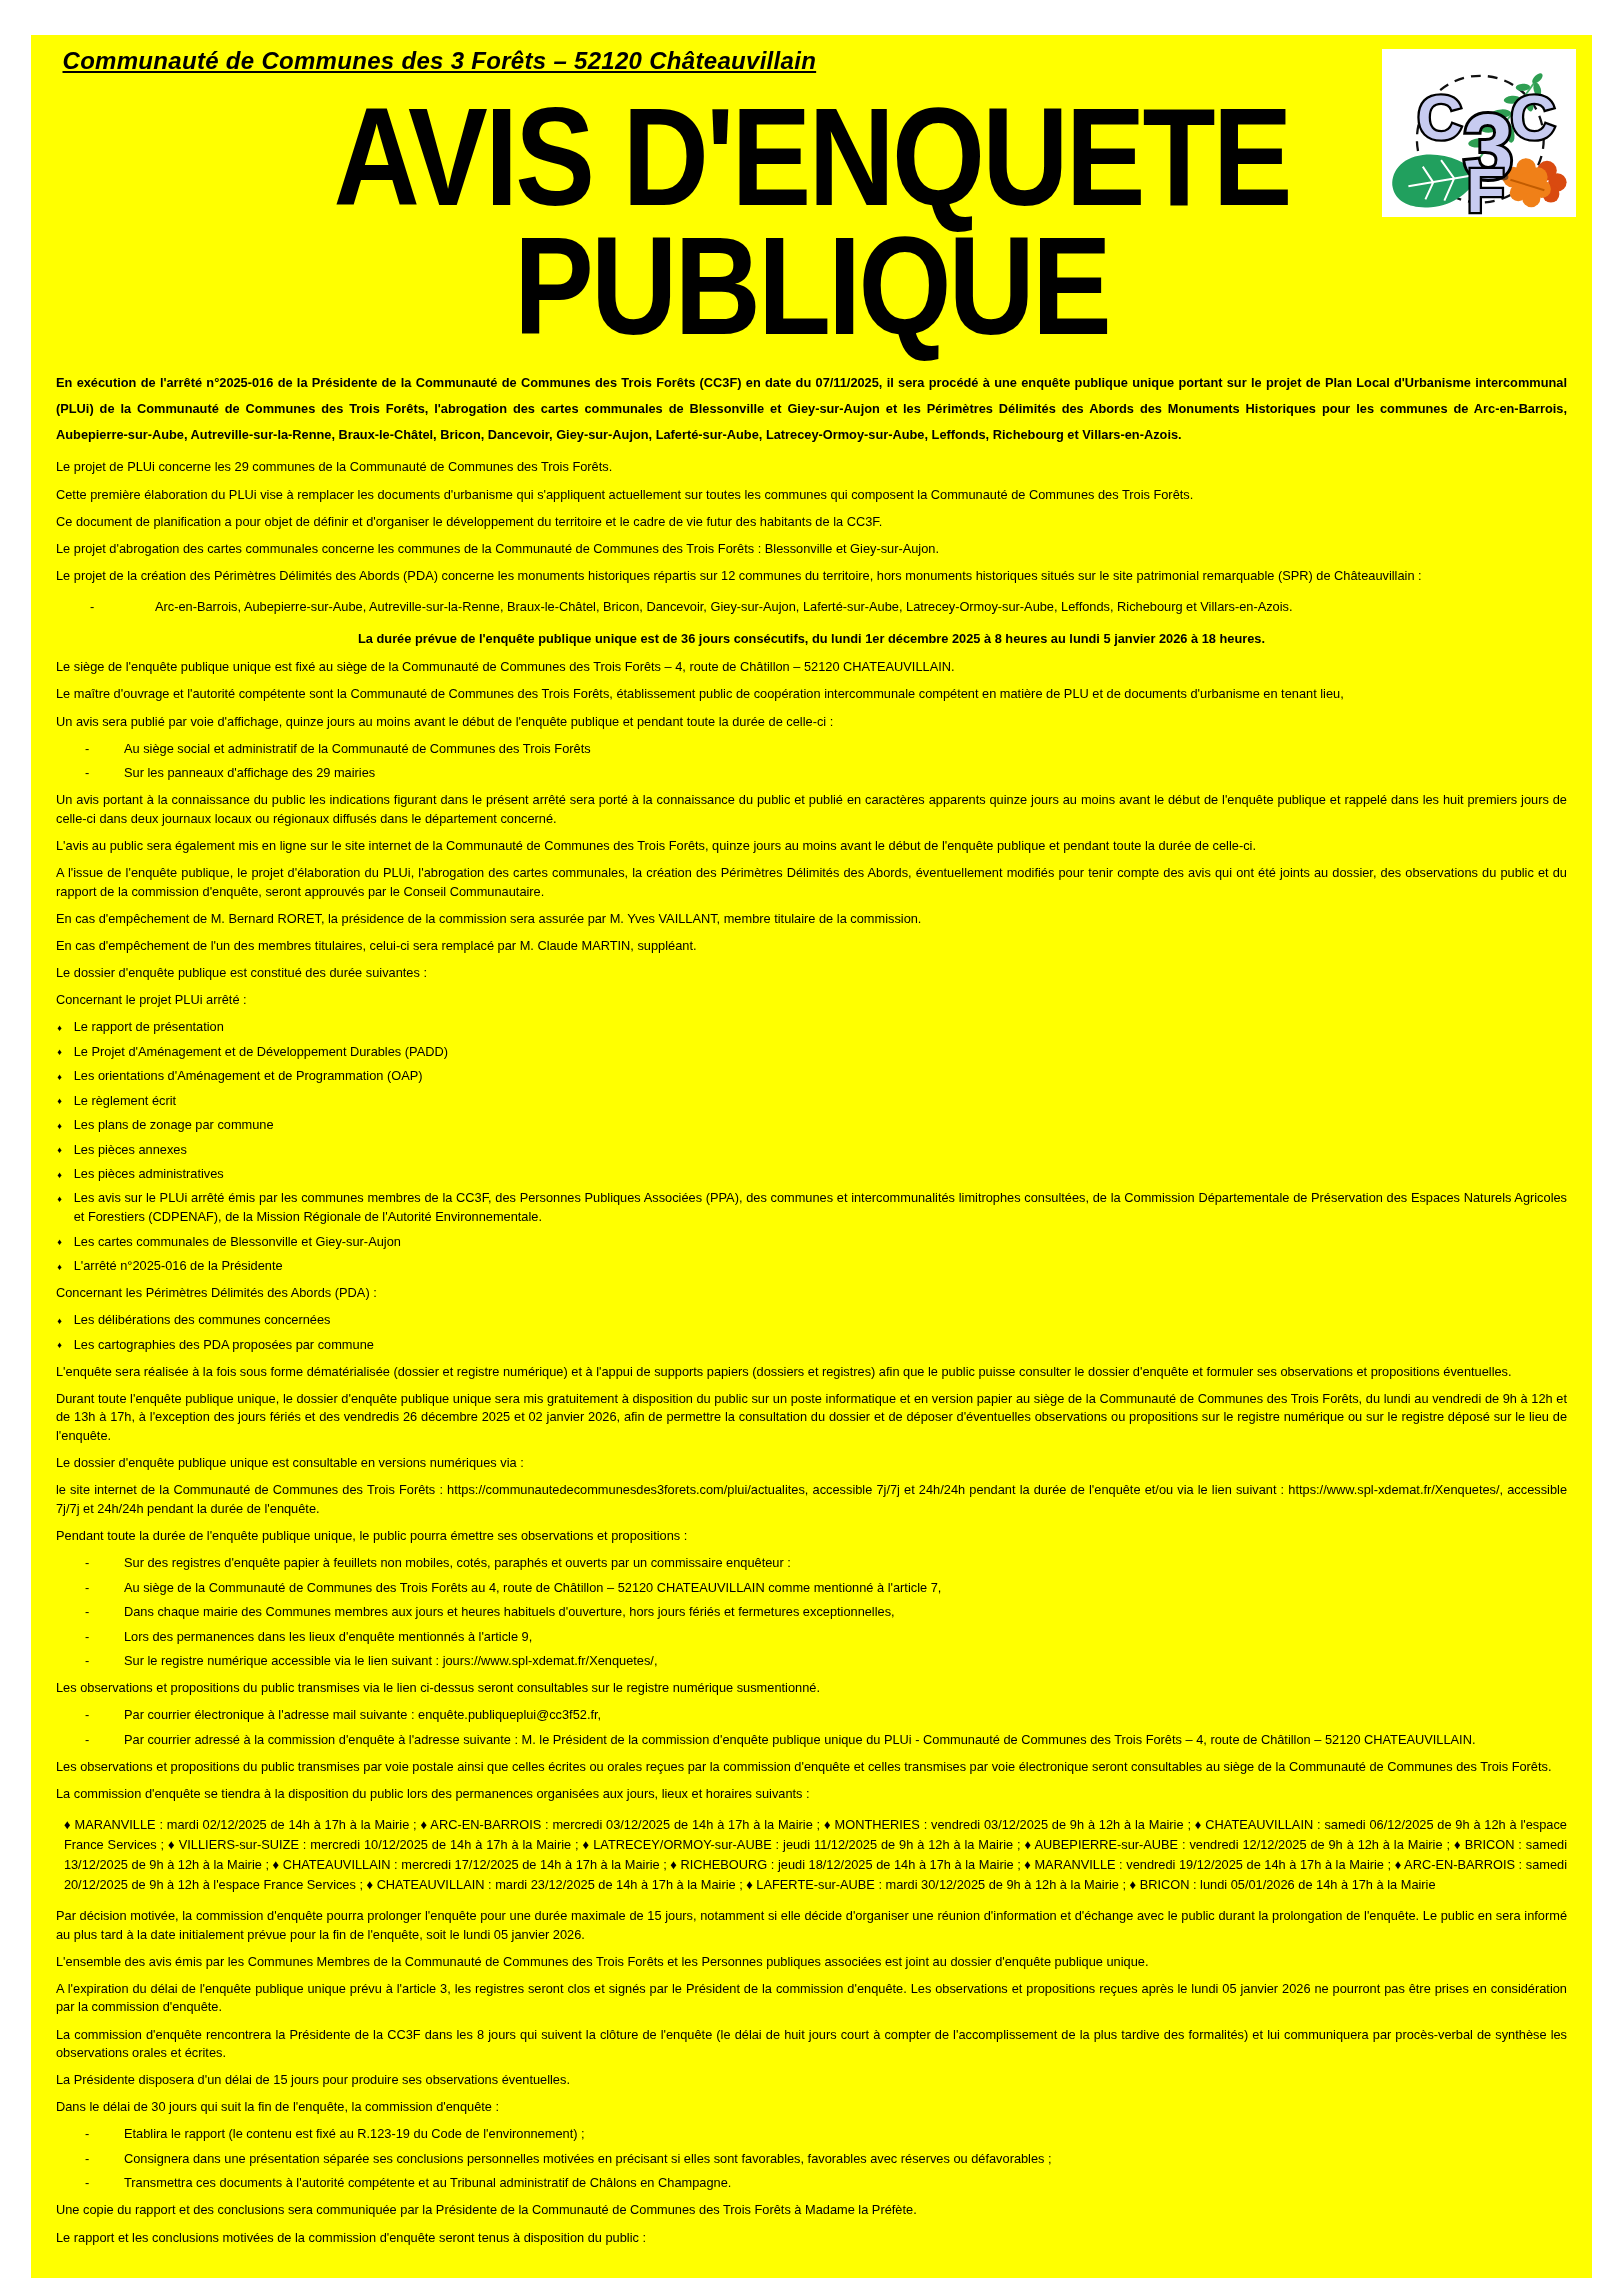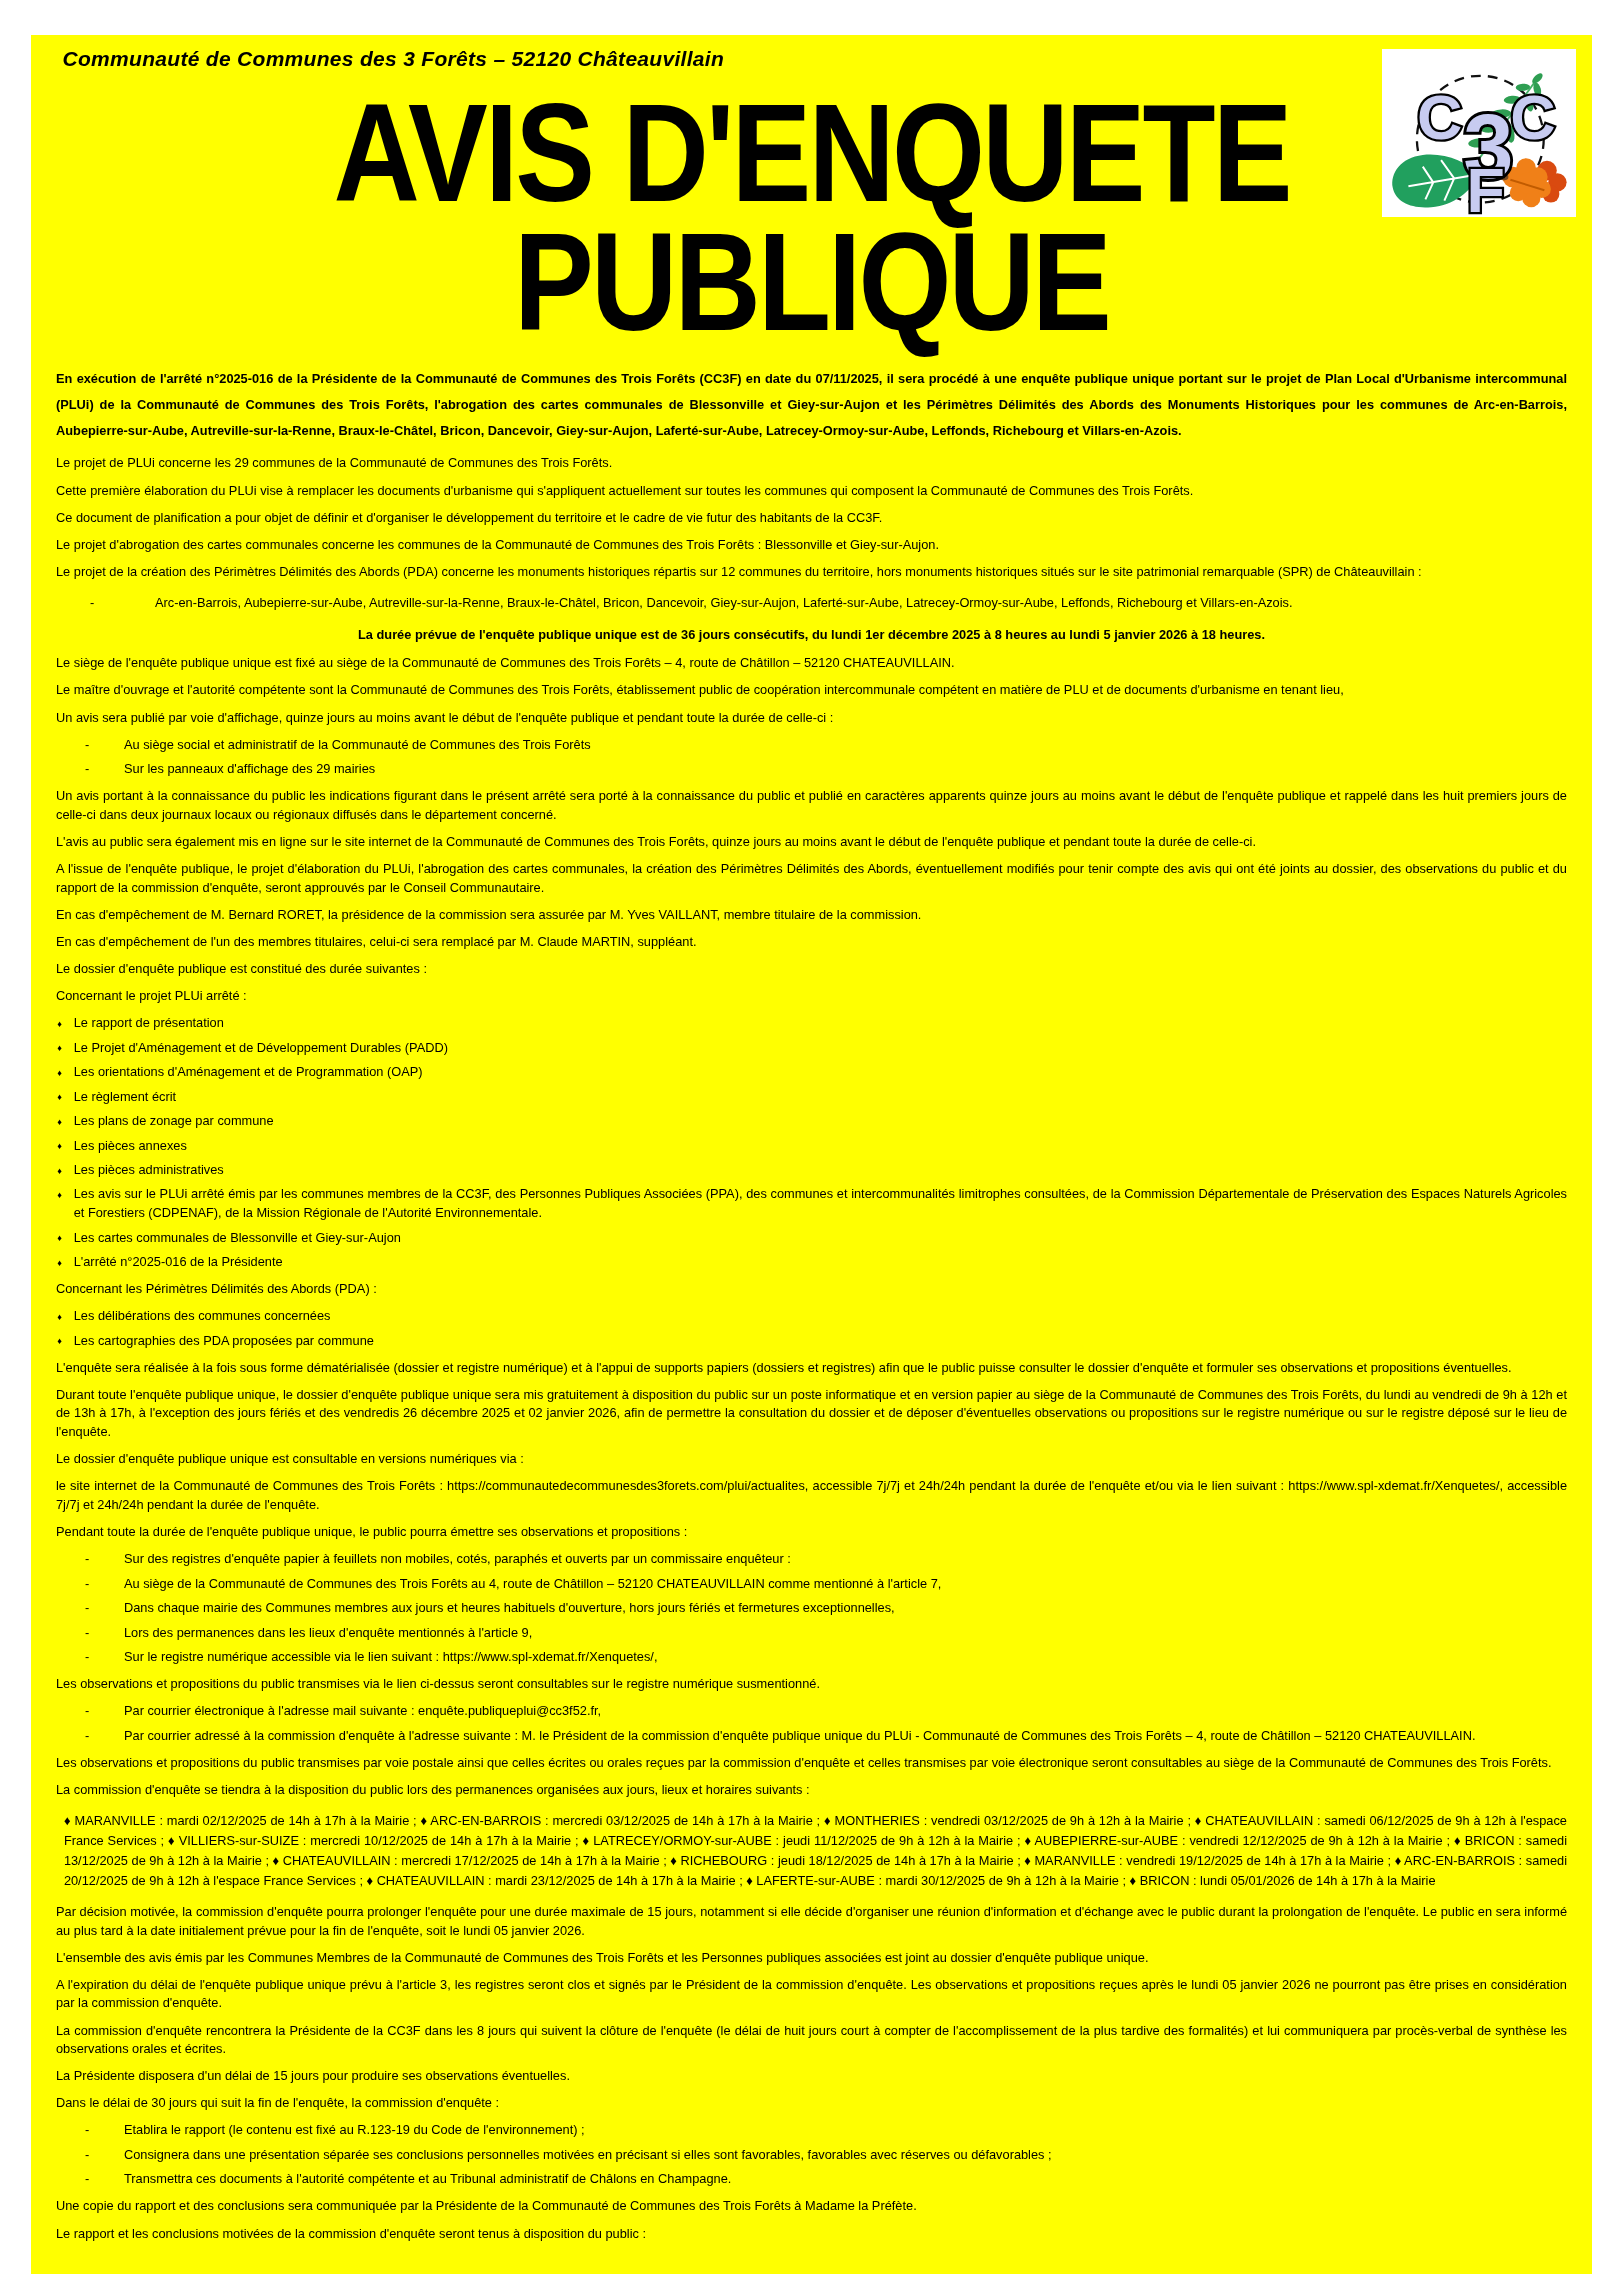--- a/index.html
+++ b/index.html
@@ -1,19 +1,19 @@
 <!DOCTYPE html>
 <html style="font-size:10.5px"><head>
 <meta charset="utf-8">
 <style>
   html,body{margin:0;padding:0;background:#ffffff;width:1623px;height:2295px;overflow:hidden;}
   body{font-family:"Liberation Sans","DejaVu Sans",sans-serif;color:#000;}
   .page{position:relative;width:1623px;height:2295px;background:#ffffff;}
   .panel{position:absolute;left:31px;top:35px;width:1561px;background:#ffff00;padding:10.5px 25px 22px 25px;box-sizing:border-box;}
-  .org-line{font-size:21px;font-weight:bold;font-style:italic;letter-spacing:0.3px;margin:1.3px 0 0 6.5px;}
+  .org-line{font-size:24px;font-weight:bold;font-style:italic;letter-spacing:0.3px;margin:1.3px 0 0 6.5px;text-decoration:underline;}
   .title-wrap{margin:17px 0 19.6px 0;text-align:center;}
   .title-line{display:block;font-weight:bold;font-size:139px;line-height:.93;letter-spacing:-3.3px;transform:scaleX(.86);transform-origin:50% 50%;white-space:nowrap;}
   .doc-body{font-size:12.8px;line-height:18.6px;}
   .blk{margin:8.5px 0;text-align:justify;}
   .bold-just{font-weight:bold;line-height:26px;margin:10.5px 0;}
   .bold-center{font-weight:bold;text-align:center;margin:9.8px 0;}
   .dash{position:relative;padding-left:68px;margin:5.9px 0;}
   .dash > .mk{position:absolute;left:29px;top:0;}
   .dash-wide{padding-left:99px;margin:13px 0;}
   .dash-wide > .mk{left:34px;}
@@ -71,21 +71,21 @@
         <div class="blk bullet"><span class="mk">♦</span><span>Les cartographies des PDA proposées par commune</span></div>
         <div class="blk">L'enquête sera réalisée à la fois sous forme dématérialisée (dossier et registre numérique) et à l'appui de supports papiers (dossiers et registres) afin que le public puisse consulter le dossier d'enquête et formuler ses observations et propositions éventuelles.</div>
         <div class="blk">Durant toute l'enquête publique unique, le dossier d'enquête publique unique sera mis gratuitement à disposition du public sur un poste informatique et en version papier au siège de la Communauté de Communes des Trois Forêts, du lundi au vendredi de 9h à 12h et de 13h à 17h, à l'exception des jours fériés et des vendredis 26 décembre 2025 et 02 janvier 2026, afin de permettre la consultation du dossier et de déposer d'éventuelles observations ou propositions sur le registre numérique ou sur le registre déposé sur le lieu de l'enquête.</div>
         <div class="blk">Le dossier d'enquête publique unique est consultable en versions numériques via :</div>
         <div class="blk">le site internet de la Communauté de Communes des Trois Forêts : https://communautedecommunesdes3forets.com/plui/actualites, accessible 7j/7j et 24h/24h pendant la durée de l'enquête et/ou via le lien suivant : https://www.spl-xdemat.fr/Xenquetes/, accessible 7j/7j et 24h/24h pendant la durée de l'enquête.</div>
         <div class="blk">Pendant toute la durée de l'enquête publique unique, le public pourra émettre ses observations et propositions :</div>
         <div class="blk dash"><span class="mk">-</span><span>Sur des registres d'enquête papier à feuillets non mobiles, cotés, paraphés et ouverts par un commissaire enquêteur :</span></div>
         <div class="blk dash"><span class="mk">-</span><span>Au siège de la Communauté de Communes des Trois Forêts au 4, route de Châtillon – 52120 CHATEAUVILLAIN comme mentionné à l'article 7,</span></div>
         <div class="blk dash"><span class="mk">-</span><span>Dans chaque mairie des Communes membres aux jours et heures habituels d'ouverture, hors jours fériés et fermetures exceptionnelles,</span></div>
         <div class="blk dash"><span class="mk">-</span><span>Lors des permanences dans les lieux d'enquête mentionnés à l'article 9,</span></div>
-        <div class="blk dash"><span class="mk">-</span><span>Sur le registre numérique accessible via le lien suivant : https://www.spl-xdemat.fr/Xenquetes/,</span></div>
+        <div class="blk dash"><span class="mk">-</span><span>Sur le registre numérique accessible via le lien suivant : jours://www.spl-xdemat.fr/Xenquetes/,</span></div>
         <div class="blk">Les observations et propositions du public transmises via le lien ci-dessus seront consultables sur le registre numérique susmentionné.</div>
         <div class="blk dash"><span class="mk">-</span><span>Par courrier électronique à l'adresse mail suivante : enquête.publiqueplui@cc3f52.fr,</span></div>
         <div class="blk dash"><span class="mk">-</span><span>Par courrier adressé à la commission d'enquête à l'adresse suivante : M. le Président de la commission d'enquête publique unique du PLUi - Communauté de Communes des Trois Forêts – 4, route de Châtillon – 52120 CHATEAUVILLAIN.</span></div>
         <div class="blk">Les observations et propositions du public transmises par voie postale ainsi que celles écrites ou orales reçues par la commission d'enquête et celles transmises par voie électronique seront consultables au siège de la Communauté de Communes des Trois Forêts.</div>
         <div class="blk">La commission d'enquête se tiendra à la disposition du public lors des permanences organisées aux jours, lieux et horaires suivants :</div>
         <div class="blk perm">♦ MARANVILLE : mardi 02/12/2025 de 14h à 17h à la Mairie ; ♦ ARC-EN-BARROIS : mercredi 03/12/2025 de 14h à 17h à la Mairie ; ♦ MONTHERIES : vendredi 03/12/2025 de 9h à 12h à la Mairie ; ♦ CHATEAUVILLAIN : samedi 06/12/2025 de 9h à 12h à l'espace France Services ; ♦ VILLIERS-sur-SUIZE : mercredi 10/12/2025 de 14h à 17h à la Mairie ; ♦ LATRECEY/ORMOY-sur-AUBE : jeudi 11/12/2025 de 9h à 12h à la Mairie ; ♦ AUBEPIERRE-sur-AUBE : vendredi 12/12/2025 de 9h à 12h à la Mairie ; ♦ BRICON : samedi 13/12/2025 de 9h à 12h à la Mairie ; ♦ CHATEAUVILLAIN : mercredi 17/12/2025 de 14h à 17h à la Mairie ; ♦ RICHEBOURG : jeudi 18/12/2025 de 14h à 17h à la Mairie ; ♦ MARANVILLE : vendredi 19/12/2025 de 14h à 17h à la Mairie ; ♦ ARC-EN-BARROIS : samedi 20/12/2025 de 9h à 12h à l'espace France Services ; ♦ CHATEAUVILLAIN : mardi 23/12/2025 de 14h à 17h à la Mairie ; ♦ LAFERTE-sur-AUBE : mardi 30/12/2025 de 9h à 12h à la Mairie ; ♦ BRICON : lundi 05/01/2026 de 14h à 17h à la Mairie</div>
         <div class="blk">Par décision motivée, la commission d'enquête pourra prolonger l'enquête pour une durée maximale de 15 jours, notamment si elle décide d'organiser une réunion d'information et d'échange avec le public durant la prolongation de l'enquête. Le public en sera informé au plus tard à la date initialement prévue pour la fin de l'enquête, soit le lundi 05 janvier 2026.</div>
         <div class="blk">L'ensemble des avis émis par les Communes Membres de la Communauté de Communes des Trois Forêts et les Personnes publiques associées est joint au dossier d'enquête publique unique.</div>
         <div class="blk">A l'expiration du délai de l'enquête publique unique prévu à l'article 3, les registres seront clos et signés par le Président de la commission d'enquête. Les observations et propositions reçues après le lundi 05 janvier 2026 ne pourront pas être prises en considération par la commission d'enquête.</div>
         <div class="blk">La commission d'enquête rencontrera la Présidente de la CC3F dans les 8 jours qui suivent la clôture de l'enquête (le délai de huit jours court à compter de l'accomplissement de la plus tardive des formalités) et lui communiquera par procès-verbal de synthèse les observations orales et écrites.</div>

